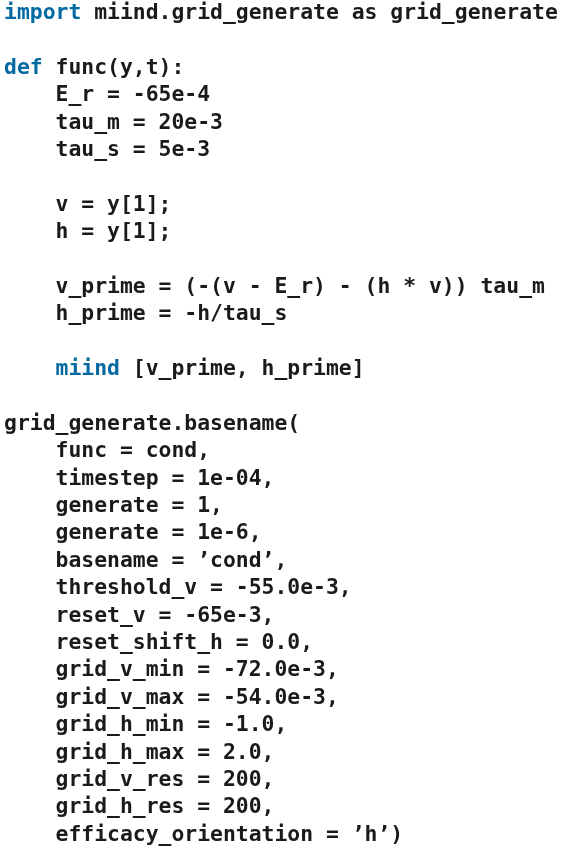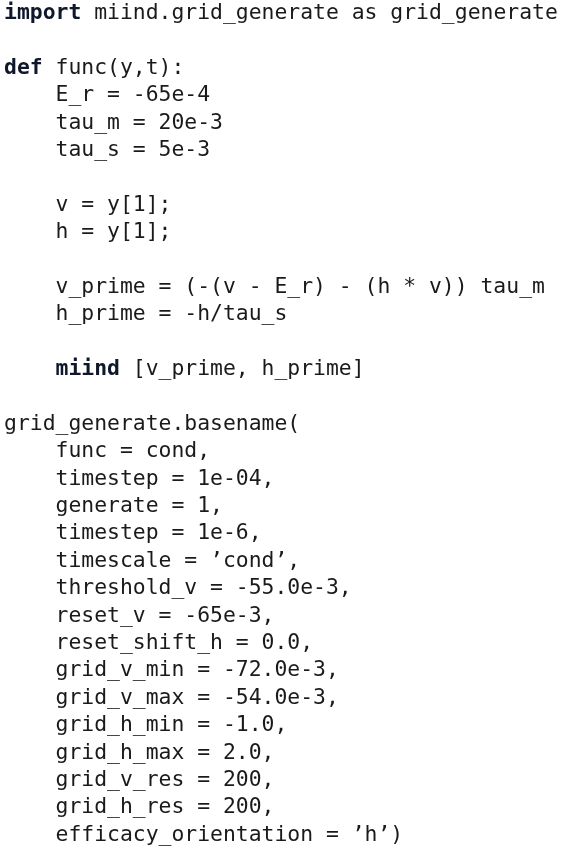--- a/index.html
+++ b/index.html
@@ -34,24 +34,24 @@
     white-space: pre;
     padding-left: 4px;
     overflow: hidden;
     font-family: "DejaVu Sans Mono", "Liberation Mono", monospace;
   }
   .code-line.blank {
     color: transparent;
   }
   .kw {
     font-weight: bold;
-    color: #0f172a;
+    color: #0369a1;
   }
   .code-text {
-    font-weight: normal;
+    font-weight: bold;
   }
   #listing-inner {
     position: absolute;
     top: -2px;
     left: 0;
     width: 700px;
   }
 </style>
 </head>
 <body>
@@ -70,22 +70,22 @@
       <div class="code-line blank"><span class="code-text"></span></div>
       <div class="code-line"><span class="code-text">    v_prime = (-(v - E_r) - (h * v)) tau_m</span></div>
       <div class="code-line"><span class="code-text">    h_prime = -h/tau_s</span></div>
       <div class="code-line blank"><span class="code-text"></span></div>
       <div class="code-line"><span class="kw">    miind</span><span class="code-text"> [v_prime, h_prime]</span></div>
       <div class="code-line blank"><span class="code-text"></span></div>
       <div class="code-line"><span class="code-text">grid_generate.basename(</span></div>
       <div class="code-line"><span class="code-text">    func = cond,</span></div>
       <div class="code-line"><span class="code-text">    timestep = 1e-04,</span></div>
       <div class="code-line"><span class="code-text">    generate = 1,</span></div>
-      <div class="code-line"><span class="code-text">    timestep = 1e-6,</span></div>
-      <div class="code-line"><span class="code-text">    timescale = ’cond’,</span></div>
+      <div class="code-line"><span class="code-text">    generate = 1e-6,</span></div>
+      <div class="code-line"><span class="code-text">    basename = ’cond’,</span></div>
       <div class="code-line"><span class="code-text">    threshold_v = -55.0e-3,</span></div>
       <div class="code-line"><span class="code-text">    reset_v = -65e-3,</span></div>
       <div class="code-line"><span class="code-text">    reset_shift_h = 0.0,</span></div>
       <div class="code-line"><span class="code-text">    grid_v_min = -72.0e-3,</span></div>
       <div class="code-line"><span class="code-text">    grid_v_max = -54.0e-3,</span></div>
       <div class="code-line"><span class="code-text">    grid_h_min = -1.0,</span></div>
       <div class="code-line"><span class="code-text">    grid_h_max = 2.0,</span></div>
       <div class="code-line"><span class="code-text">    grid_v_res = 200,</span></div>
       <div class="code-line"><span class="code-text">    grid_h_res = 200,</span></div>
       <div class="code-line"><span class="code-text">    efficacy_orientation = ’h’)</span></div>

